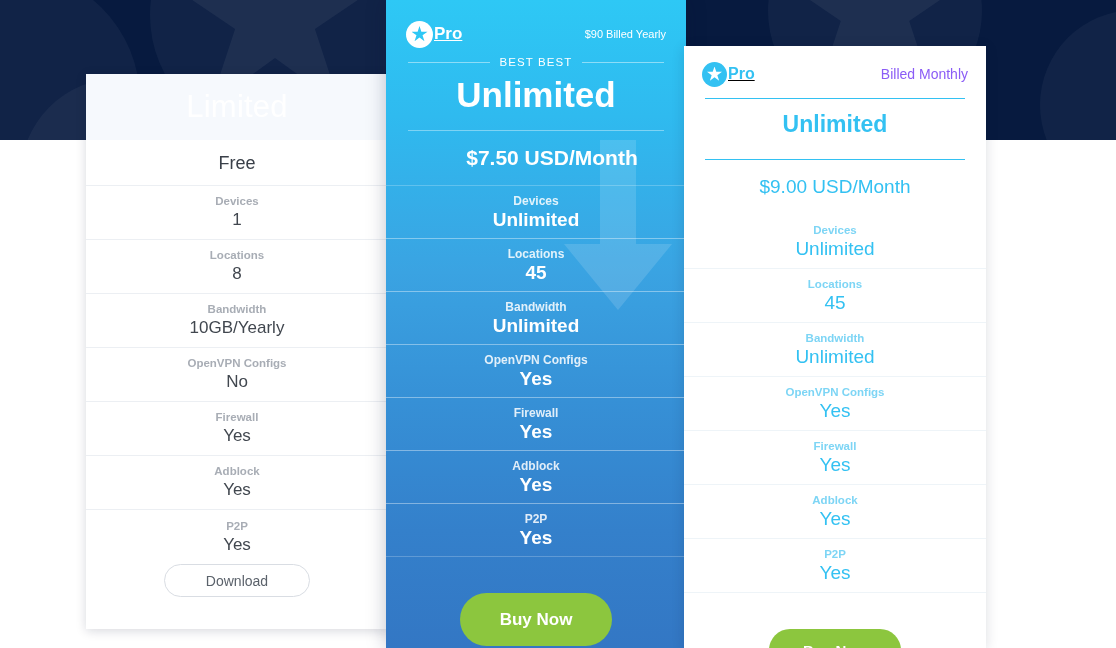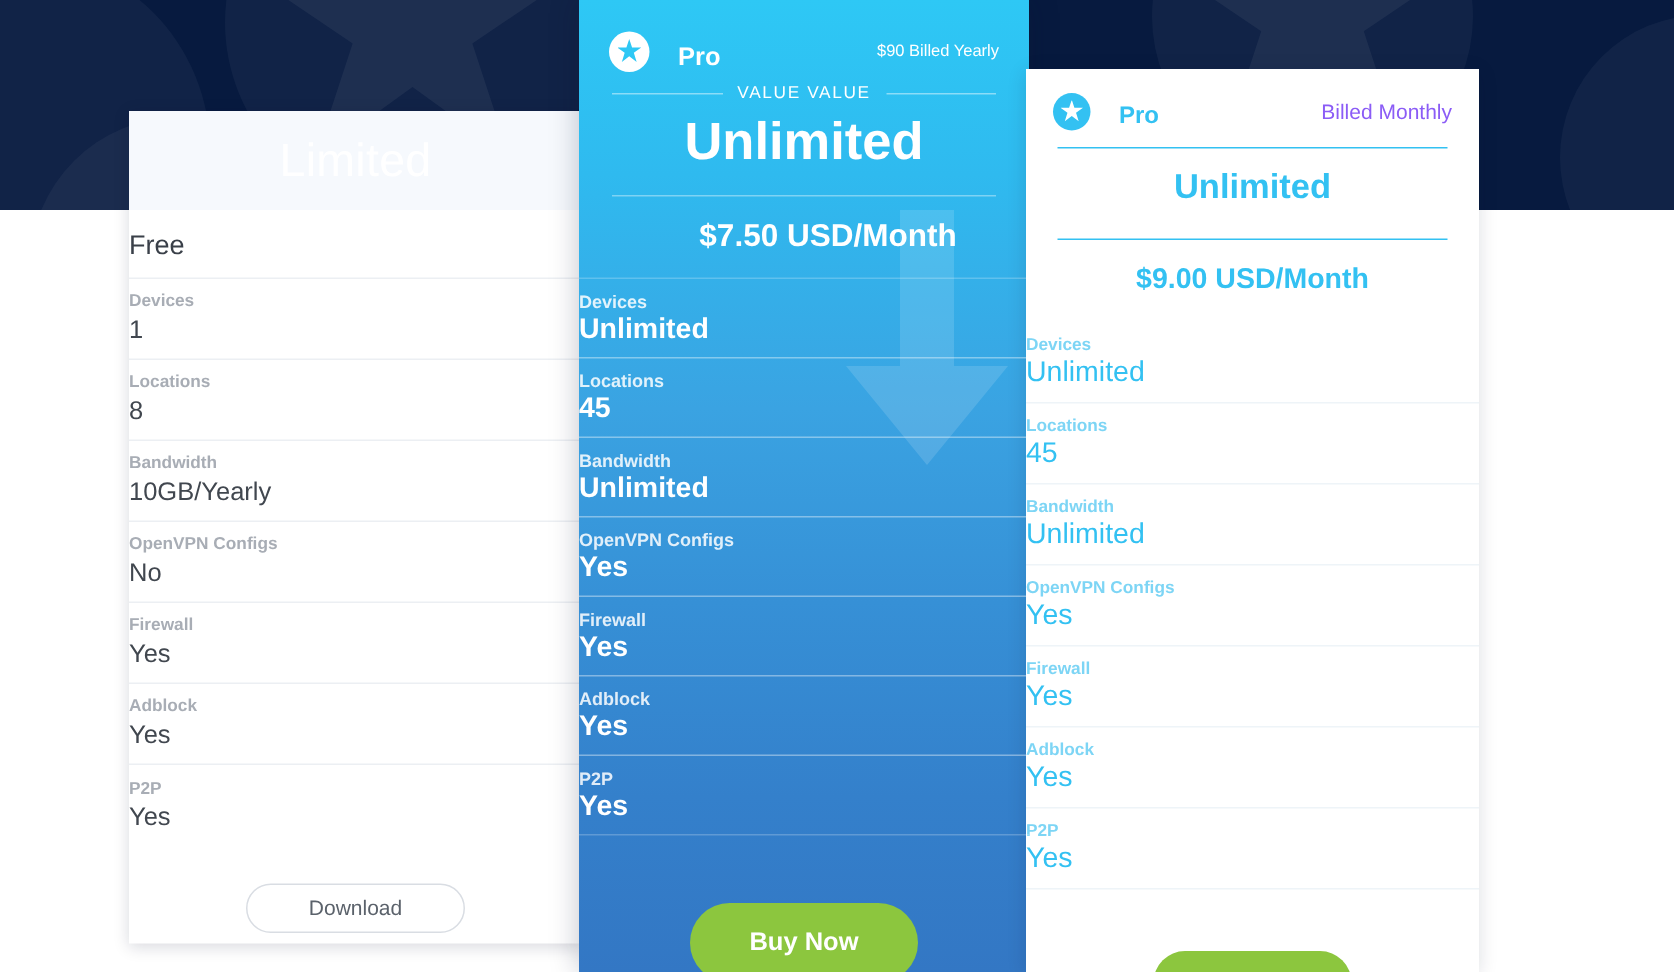--- a/index.html
+++ b/index.html
@@ -66,21 +66,21 @@
     font-weight: 300;
     color: #ffffff;
     letter-spacing: 0.2px;
   }
   #card-limited .rows { background: #ffffff; }
 
   .row {
     height: 54px;
     display: flex;
     flex-direction: column;
-    align-items: flex-start;
+    align-items: center;
     justify-content: center;
     border-bottom: 1px solid #eceff3;
   }
   .row .lbl {
     font-size: 11.5px;
     line-height: 15px;
     color: #a8adb5;
     font-weight: 700;
   }
   .row .val {
@@ -88,21 +88,21 @@
     line-height: 22px;
     color: #41474f;
     font-weight: 400;
   }
   .row.price-row { height: 46px; justify-content: center; }
   .row.price-row .val { font-size: 18px; color: #3a4049; }
 
   .cta-zone {
     height: 82px;
     display: flex;
-    align-items: center;
+    align-items: flex-start;
     justify-content: center;
   }
   .btn-outline {
     width: 146px; height: 33px;
     border: 1px solid #d9dde3;
     border-radius: 17px;
     background: #ffffff;
     color: #5b626b;
     font-size: 14px;
     font-family: "Liberation Sans", sans-serif;
@@ -134,22 +134,23 @@
   }
   .feat-top {
     padding: 20px 20px 0 20px;
     display: flex;
     align-items: center;
     justify-content: space-between;
     height: 48px;
   }
   .brand {
     display: flex;
-    align-items: flex-end;
-    gap: 19px;
+    align-items: center;
+    gap: 1px;
+    text-decoration: underline;
   }
   .star-badge-white {
     width: 27px; height: 27px;
     border-radius: 50%;
     background: #ffffff;
     display: flex;
     align-items: center;
     justify-content: center;
     flex: none;
   }
@@ -267,21 +268,21 @@
   .mo-headline {
     text-align: center;
     font-size: 23px;
     font-weight: 700;
     color: #33c1f2;
     padding: 12px 0 13px 0;
   }
   .mo-price {
     text-align: center;
     font-size: 19px;
-    font-weight: 700;
+    font-weight: 400;
     color: #33c1f2;
     padding: 16px 0 17px 0;
   }
   .row.mo {
     border-bottom: 1px solid #eef4f8;
     height: 54px;
   }
   .row.mo .lbl { color: #7dd5f5; font-size: 11.5px; }
   .row.mo .val { color: #33c1f2; font-size: 19px; font-weight: 400; }
   #card-monthly .cta-zone { height: 88px; }
@@ -356,21 +357,21 @@
           <span class="star-badge-white">
             <span class="st"></span>
           </span>
           <span class="brand-name">Pro</span>
         </div>
         <span class="billing-note">$90 Billed Yearly</span>
       </div>
 
       <div class="best-value">
         <span class="rule"></span>
-        <span class="bv-text">VALUE VALUE</span>
+        <span class="bv-text">BEST BEST</span>
         <span class="rule"></span>
       </div>
 
       <div class="feat-headline">Unlimited</div>
 
       <div class="feat-divider"></div>
 
       <div class="feat-price">$7.50 USD/Month</div>
 
       <div>

